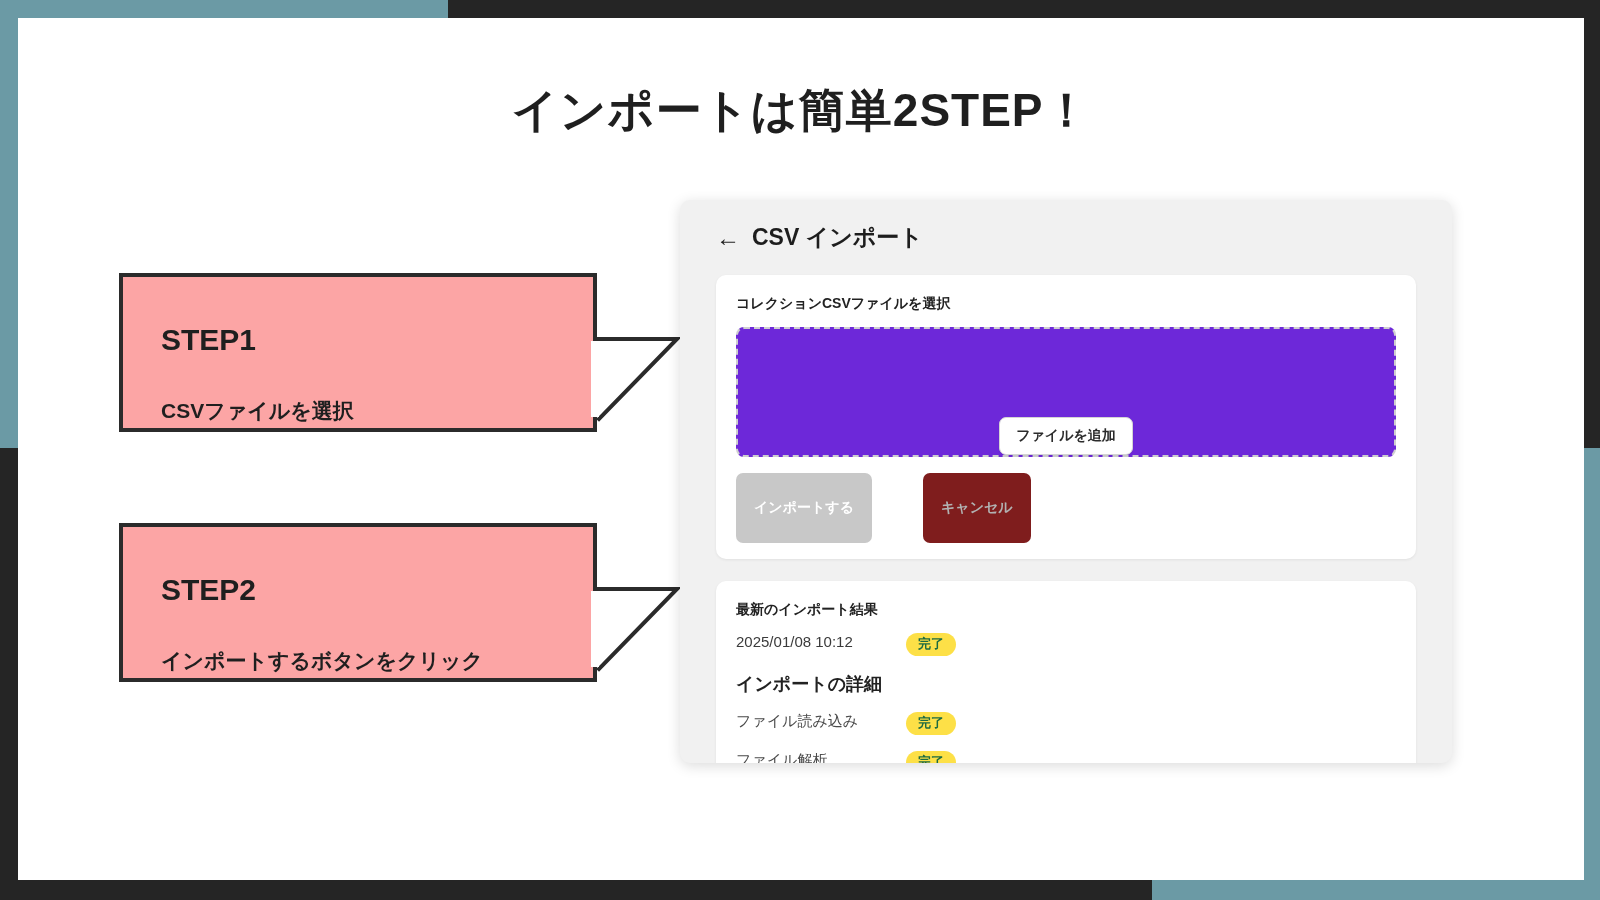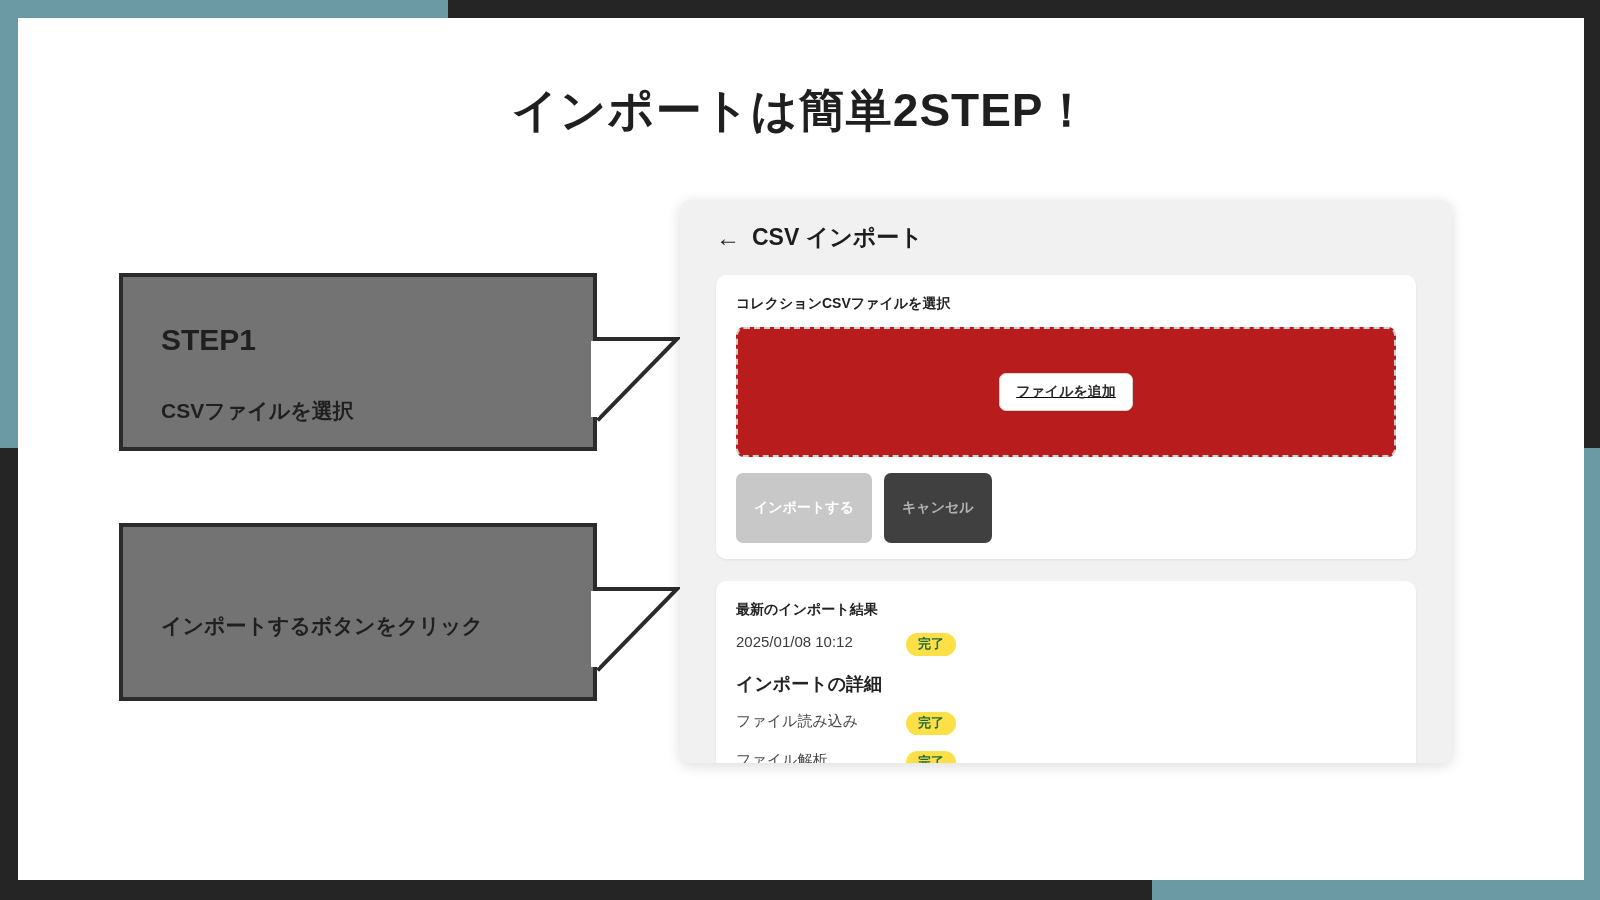--- a/index.html
+++ b/index.html
@@ -53,24 +53,24 @@
     font-size: 46px;
     font-weight: 700;
     letter-spacing: 1px;
     color: #1f1f1f;
   }
 
   
   .callout {
     position: absolute;
     width: 478px;
-    height: 178px;
+    height: 159px;
     box-sizing: border-box;
     border: 4px solid #2b2b2b;
-    background: #737373;
+    background: #fca5a5;
   }
   #callout-step1 { left: 101px; top: 255px; }
   #callout-step2 { left: 101px; top: 505px; }
 
   .callout-inner {
     position: absolute;
     left: 38px;
     top: 46px;
     right: 20px;
   }
@@ -143,24 +143,23 @@
     font-weight: 700;
     color: #222222;
     margin-bottom: 14px;
   }
 
   #dropzone {
     border: 2px dashed #cfcfcf;
     border-radius: 8px;
     height: 126px;
     display: flex;
-    align-items: center;
+    align-items: flex-end;
     justify-content: center;
-    background: #b91c1c;
-    text-decoration: underline;
+    background: #6d28d9;
   }
   #add-file-button {
     font-family: inherit;
     font-size: 14px;
     font-weight: 700;
     color: #2b2b2b;
     background: #ffffff;
     border: 1px solid #d4d4d4;
     border-radius: 7px;
     padding: 9px 16px;
@@ -179,22 +178,23 @@
     font-weight: 700;
     border: none;
     border-radius: 7px;
     padding: 26px 18px;
   }
   #import-button {
     background: #c8c8c8;
     color: #ffffff;
   }
   #cancel-button {
-    background: #404040;
+    background: #7f1d1d;
     color: #b2b2b2;
+    margin-left: 39px;
   }
 
   .result-timestamp-row,
   .detail-row {
     display: flex;
     align-items: flex-start;
     gap: 22px;
   }
   .result-timestamp-row { margin-bottom: 16px; }
   .result-time {
@@ -250,20 +250,21 @@
     </div>
     <svg class="callout-tail" viewBox="0 0 86 110">
       <polygon points="0,22 80,22 0,102" fill="#ffffff" stroke="none"></polygon>
       <polyline points="2,22 80,22 2,102" fill="none" stroke="#2b2b2b" stroke-width="4" stroke-linejoin="miter" stroke-linecap="square"></polyline>
       <rect x="-6" y="24" width="8" height="76" fill="#ffffff"></rect>
     </svg>
   </div>
 
   <div class="callout" id="callout-step2">
     <div class="callout-inner">
+      <div class="callout-step-label">STEP2</div>
       <div class="callout-step-desc">インポートするボタンをクリック</div>
     </div>
     <svg class="callout-tail" viewBox="0 0 86 110">
       <polygon points="0,22 80,22 0,102" fill="#ffffff" stroke="none"></polygon>
       <polyline points="2,22 80,22 2,102" fill="none" stroke="#2b2b2b" stroke-width="4" stroke-linejoin="miter" stroke-linecap="square"></polyline>
       <rect x="-6" y="24" width="8" height="76" fill="#ffffff"></rect>
     </svg>
   </div>
 
   <div id="app-panel">

